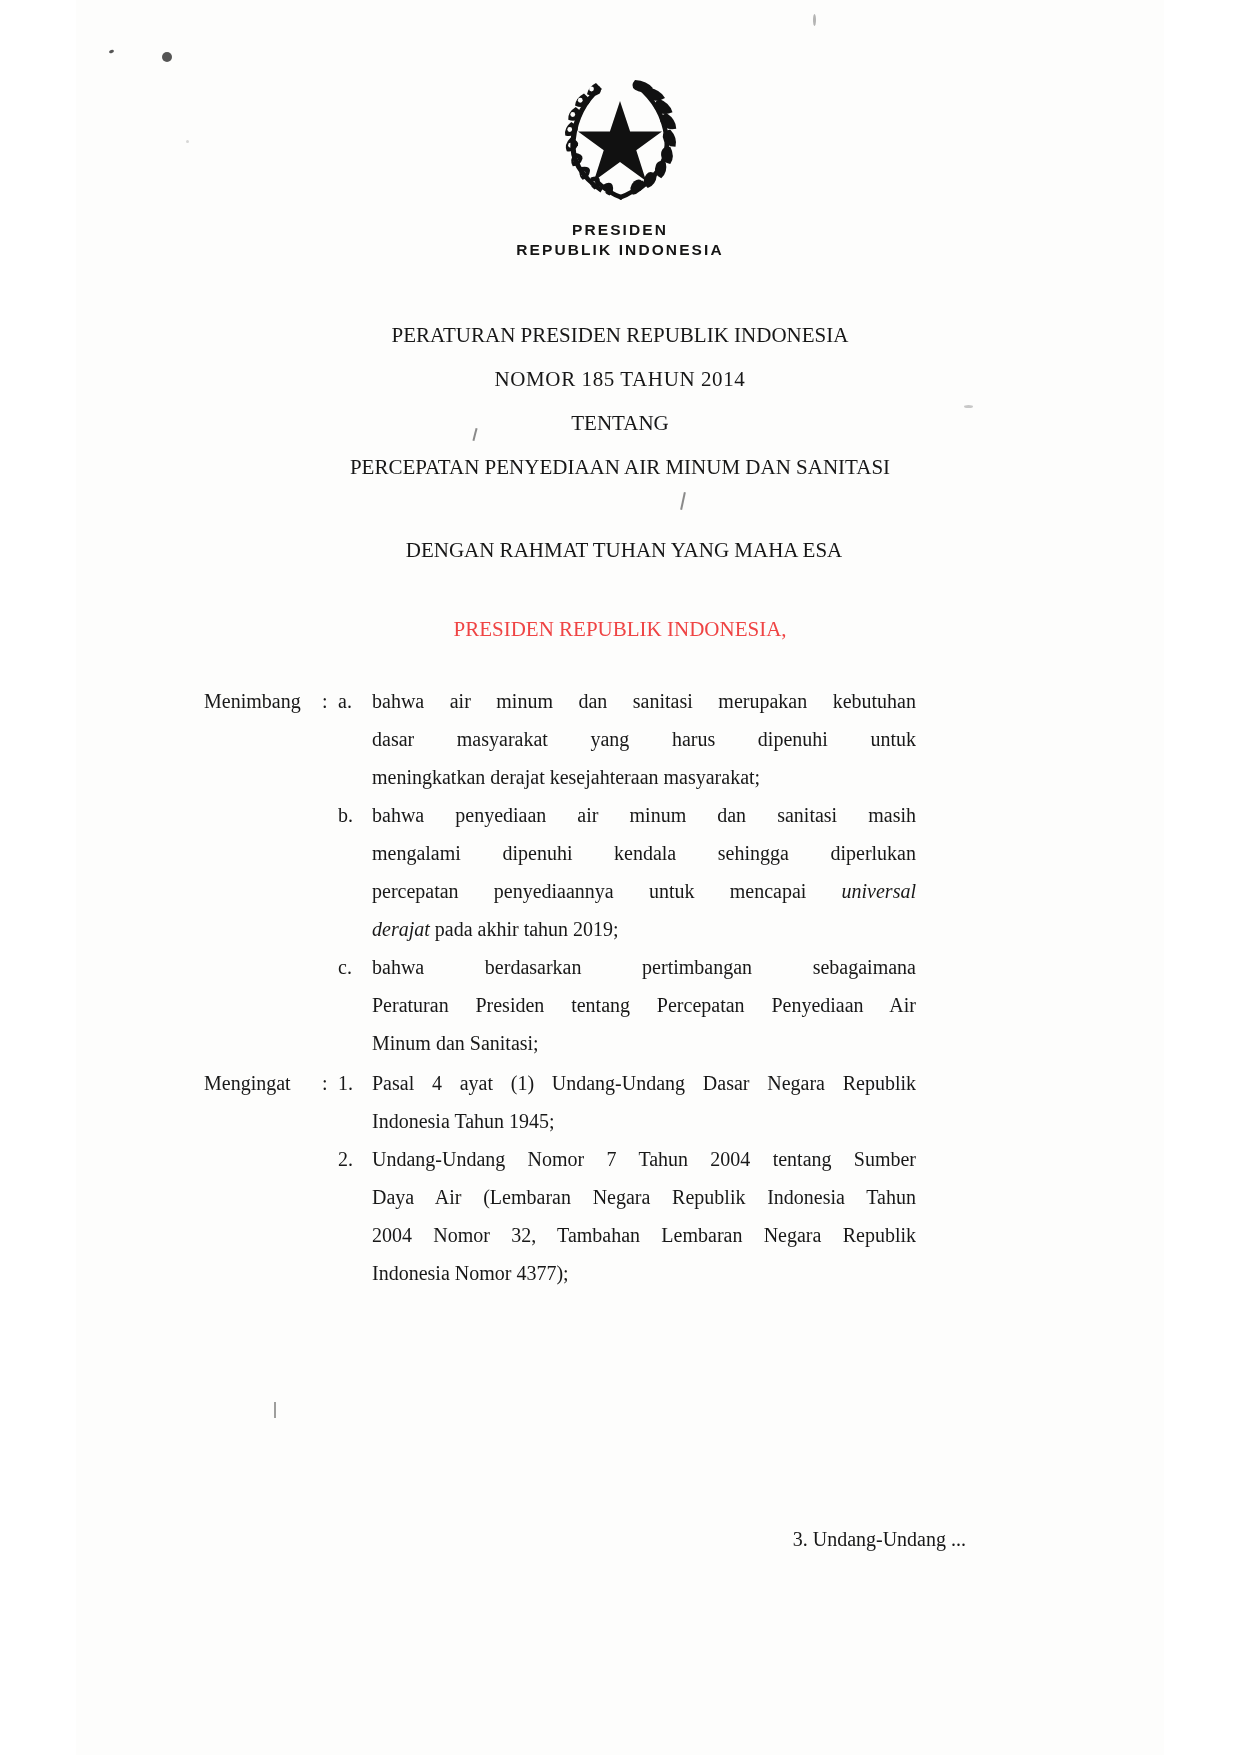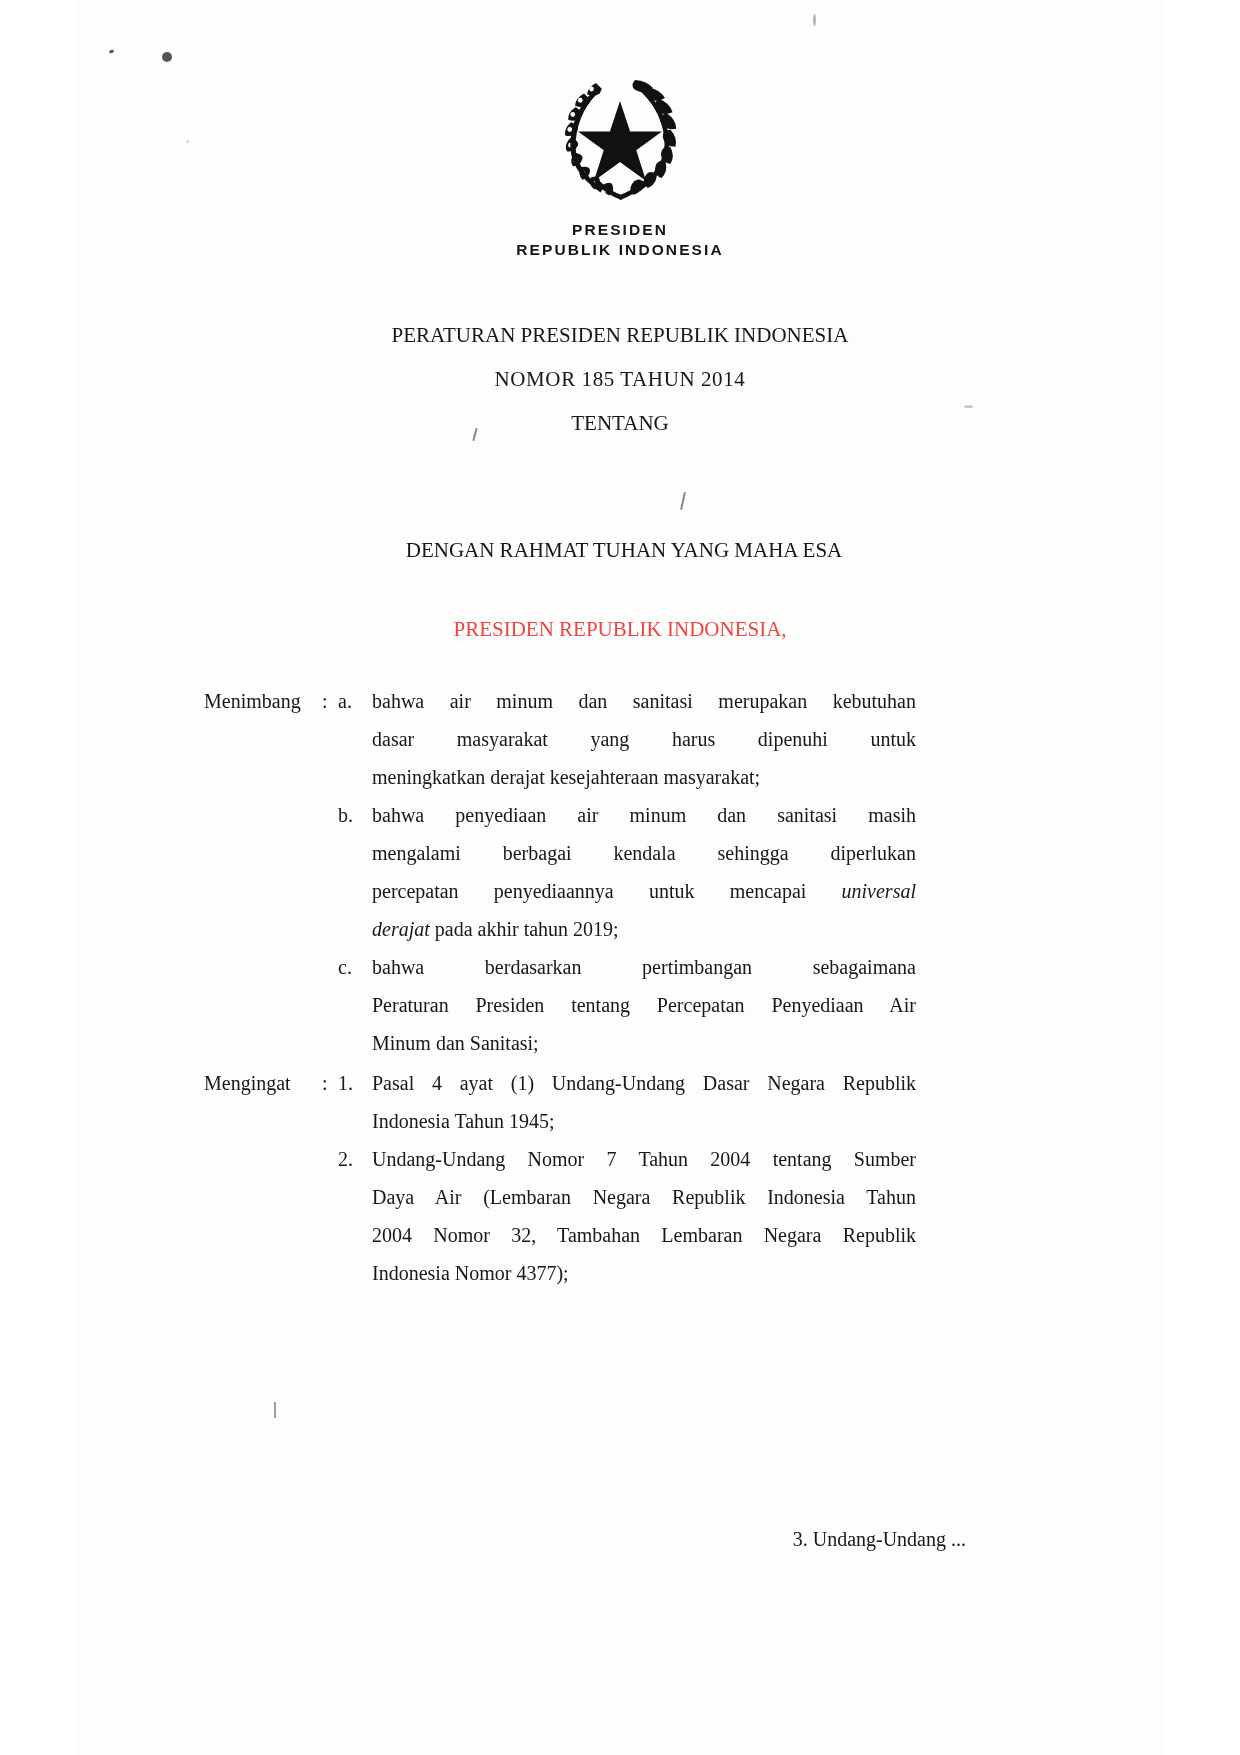--- a/index.html
+++ b/index.html
@@ -230,20 +230,21 @@
 
   <div class="masthead">
     <div>PRESIDEN</div>
     <div>REPUBLIK INDONESIA</div>
   </div>
 
   <div class="titleblock">
     <div class="tline">PERATURAN PRESIDEN REPUBLIK INDONESIA</div>
     <div class="tline nomor">NOMOR  185  TAHUN  2014</div>
     <div class="tline">TENTANG</div>
+    <div class="tline spaced-after">PERCEPATAN PENYEDIAAN AIR MINUM DAN SANITASI</div>
   </div>
 
   <div class="oath">DENGAN RAHMAT TUHAN YANG MAHA ESA</div>
   <div class="signatory">PRESIDEN REPUBLIK INDONESIA,</div>
 
   <div class="body">
 
     <div class="clause">
       <div class="clause-label">Menimbang</div>
       <div class="clause-colon">:</div>
@@ -255,21 +256,21 @@
             <span class="ln">bahwa air minum dan sanitasi merupakan kebutuhan</span>
             <span class="ln">dasar masyarakat yang harus dipenuhi untuk</span>
             <span class="ln last">meningkatkan derajat kesejahteraan masyarakat;</span>
           </div>
         </div>
 
         <div class="item">
           <div class="item-marker">b.</div>
           <div class="item-text">
             <span class="ln">bahwa penyediaan air minum dan sanitasi masih</span>
-            <span class="ln">mengalami berbagai kendala sehingga diperlukan</span>
+            <span class="ln">mengalami dipenuhi kendala sehingga diperlukan</span>
             <span class="ln"><span>percepatan penyediaannya untuk mencapai </span><i>universal</i></span>
             <span class="ln last"><i>derajat</i><span> pada akhir tahun 2019;</span></span>
           </div>
         </div>
 
         <div class="item">
           <div class="item-marker">c.</div>
           <div class="item-text">
             <span class="ln">bahwa berdasarkan pertimbangan sebagaimana</span>
             <span class="ln">Peraturan Presiden tentang Percepatan Penyediaan Air</span>

